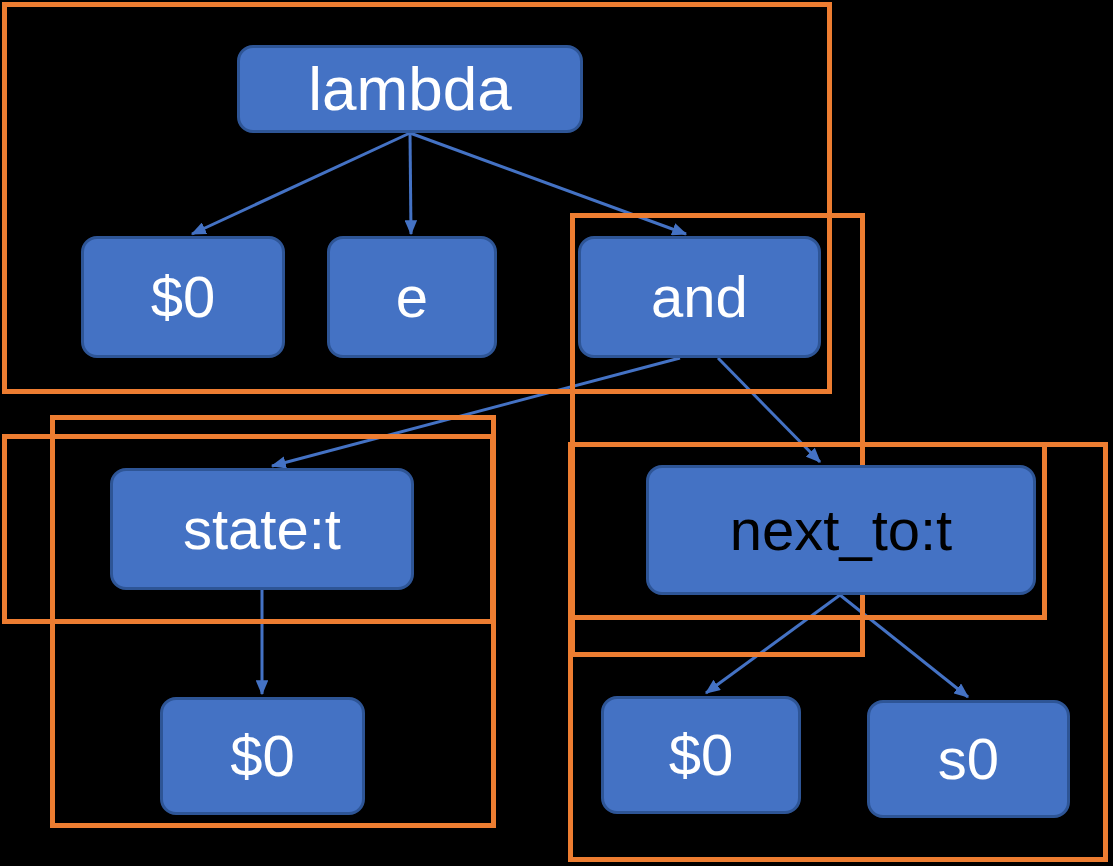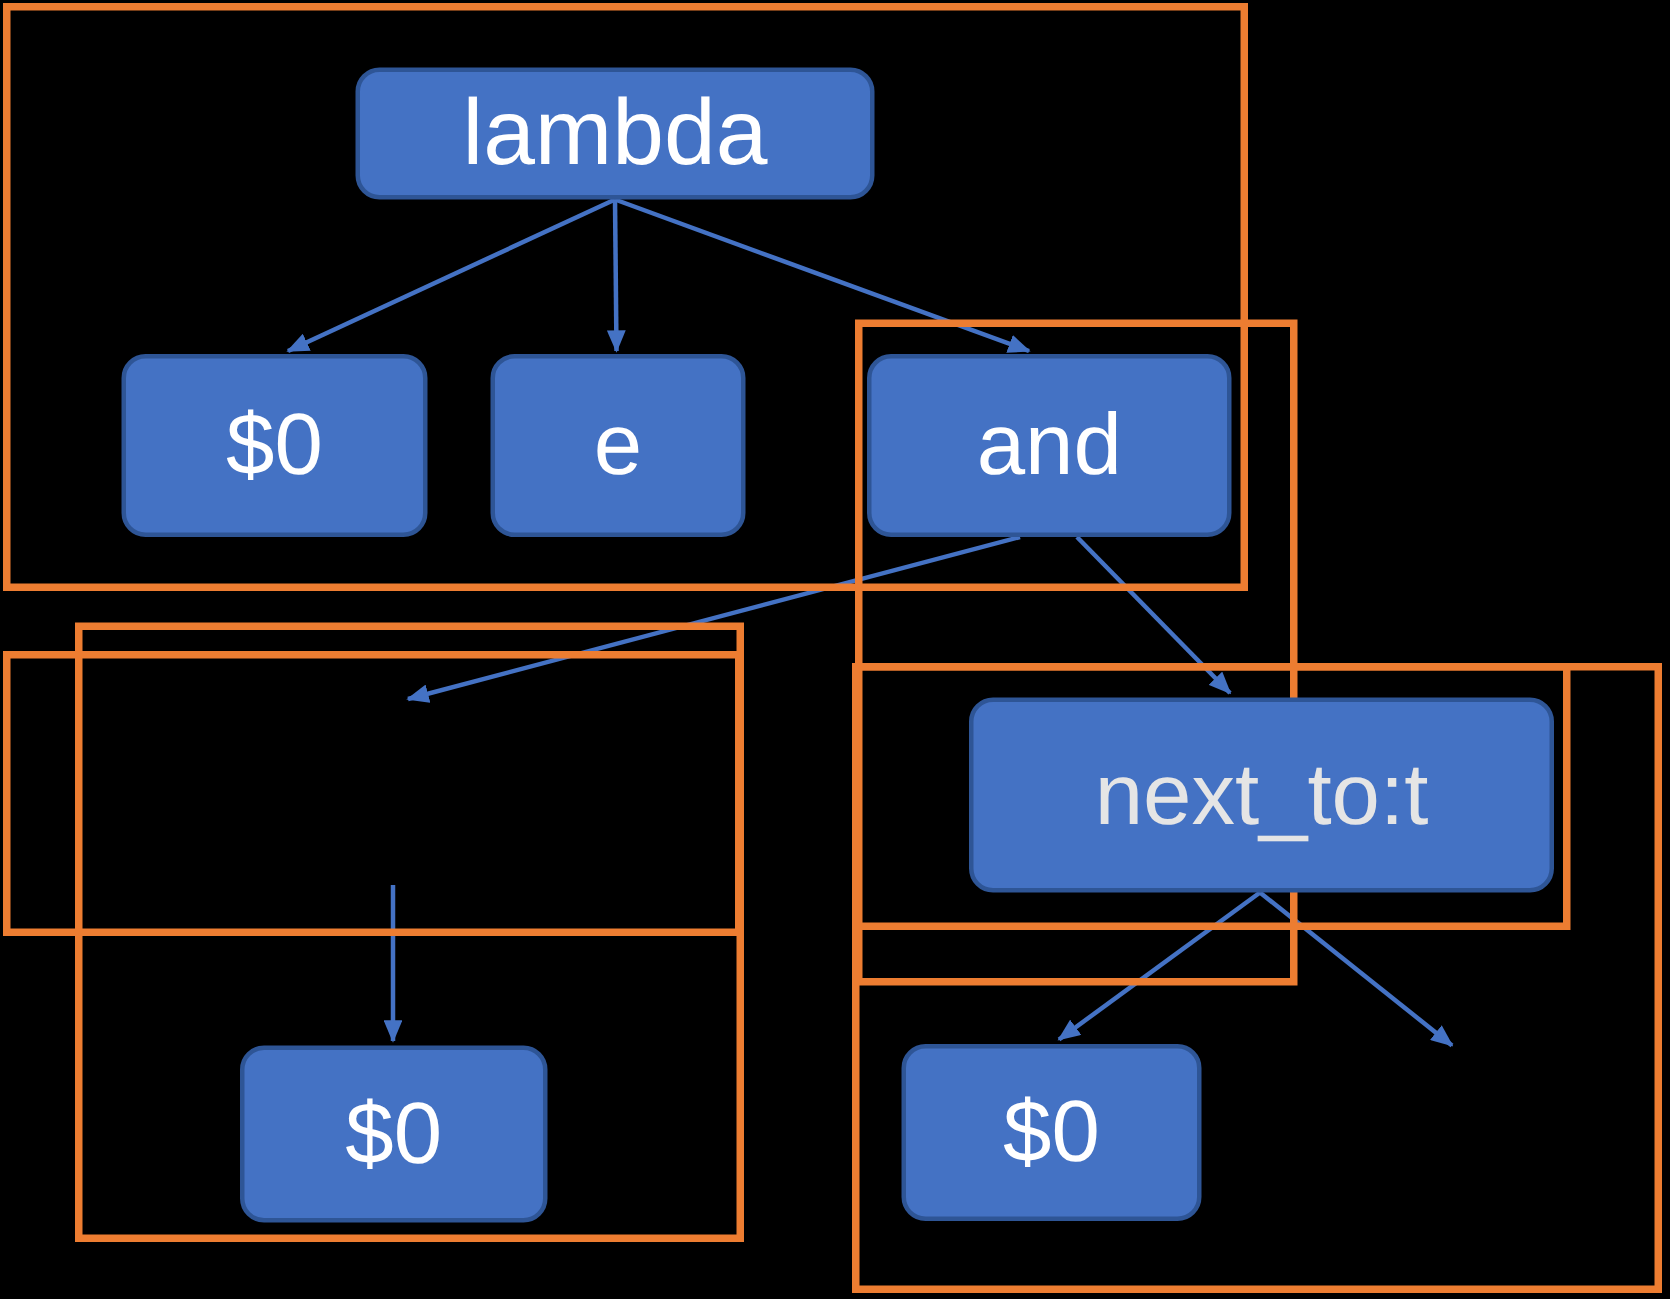--- a/index.html
+++ b/index.html
@@ -76,17 +76,19 @@
         <line x1="262" y1="590" x2="262" y2="694" stroke="#4472C4" stroke-width="3" marker-end="url(#arrowhead)"></line>
         <line x1="840" y1="595" x2="706" y2="693" stroke="#4472C4" stroke-width="3" marker-end="url(#arrowhead)"></line>
         <line x1="840" y1="595" x2="968" y2="697" stroke="#4472C4" stroke-width="3" marker-end="url(#arrowhead)"></line>
       </g>
   </svg>
 
   <div class="node" style="left: 237px; top: 45px; width: 346px; height: 88px; font-size: 62px; background: rgb(68, 114, 196); border-color: rgb(46, 85, 150); color: rgb(255, 255, 255);">lambda</div>
   <div class="node" style="left: 81px; top: 236px; width: 204px; height: 122px; font-size: 58px; background: rgb(68, 114, 196); border-color: rgb(46, 85, 150); color: rgb(255, 255, 255);">$0</div>
   <div class="node" style="left: 327px; top: 236px; width: 170px; height: 122px; font-size: 58px; background: rgb(68, 114, 196); border-color: rgb(46, 85, 150); color: rgb(255, 255, 255);">e</div>
   <div class="node" style="left: 578px; top: 236px; width: 243px; height: 122px; font-size: 58px; background: rgb(68, 114, 196); border-color: rgb(46, 85, 150); color: rgb(255, 255, 255); text-align: right;">and</div>
-  <div class="node" style="left: 646px; top: 465px; width: 390px; height: 130px; font-size: 58px; background: rgb(68, 114, 196); border-color: rgb(46, 85, 150); color: #e5e5e5;">next_to:t</div>
+  <div class="node" style="left: 110px; top: 468px; width: 304px; height: 122px; font-size: 58px; background: rgb(68, 114, 196); border-color: rgb(46, 85, 150); color: rgb(255, 255, 255);">state:t</div>
+  <div class="node" style="left: 646px; top: 465px; width: 390px; height: 130px; font-size: 58px; background: rgb(68, 114, 196); border-color: rgb(46, 85, 150); color: #000000;">next_to:t</div>
   <div class="node" style="left: 160px; top: 697px; width: 205px; height: 118px; font-size: 58px; background: rgb(68, 114, 196); border-color: rgb(46, 85, 150); color: rgb(255, 255, 255);">$0</div>
   <div class="node" style="left: 601px; top: 696px; width: 200px; height: 118px; font-size: 58px; background: rgb(68, 114, 196); border-color: rgb(46, 85, 150); color: rgb(255, 255, 255);">$0</div>
+  <div class="node" style="left: 867px; top: 700px; width: 203px; height: 118px; font-size: 58px; background: rgb(68, 114, 196); border-color: rgb(46, 85, 150); color: rgb(255, 255, 255);">s0</div>
 
 </div>
 
 </body></html>

